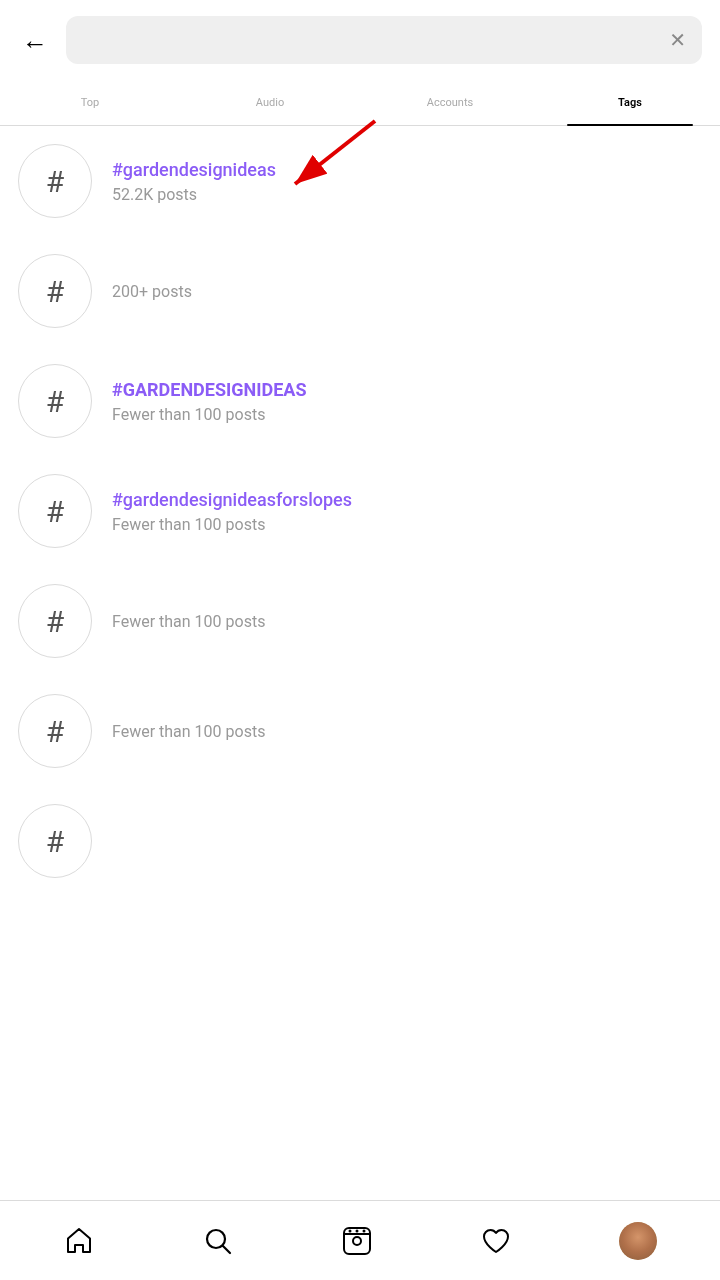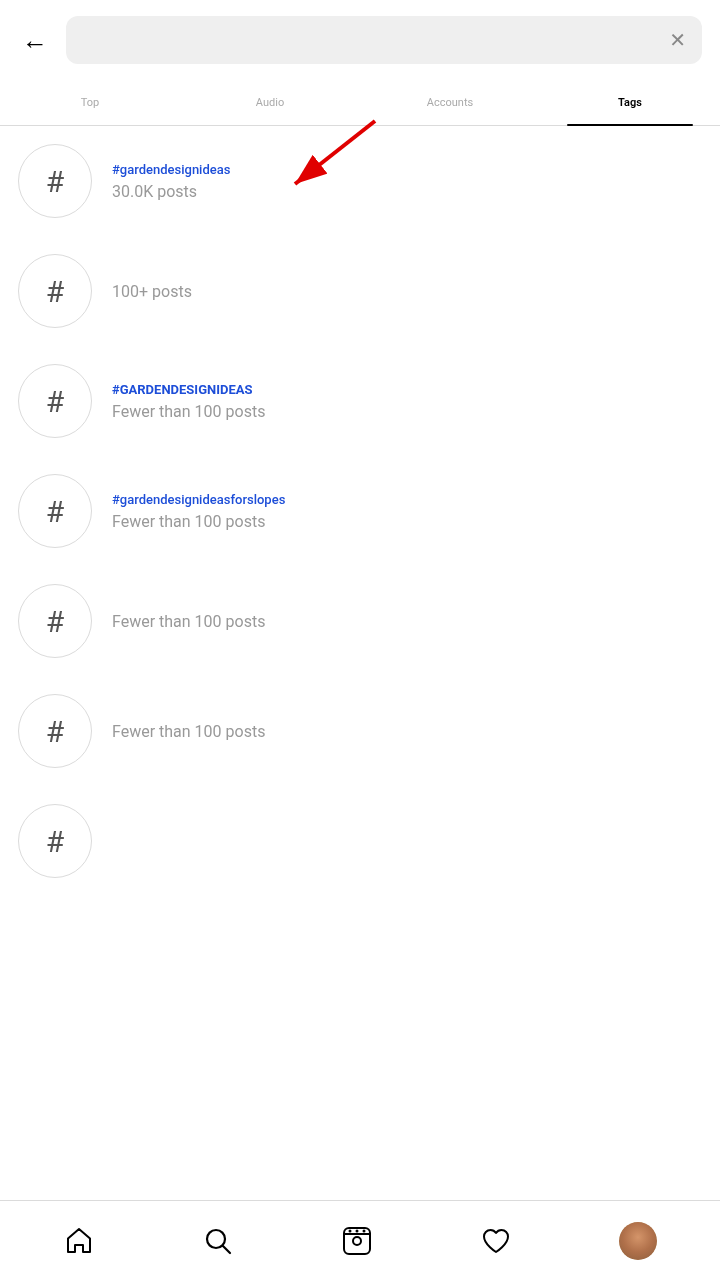--- a/index.html
+++ b/index.html
@@ -112,23 +112,23 @@
       font-size: 30px;
       color: #555;
       font-weight: 400;
     }
     .tag-info {
       display: flex;
       flex-direction: column;
       gap: 5px;
     }
     .tag-name {
-      font-size: 13px;
+      font-size: 18px;
       font-weight: 500;
-      color: #1d4ed8;
+      color: #8b5cf6;
     }
     .tag-posts {
       font-size: 16px;
       color: #999;
       font-weight: 400;
     }
 
     
     .arrow-container {
       position: relative;
@@ -209,39 +209,39 @@
 </div>
 
 <div class="tag-list content-scroll">
 
   <div class="tag-item arrow-container">
     <div class="tag-icon-circle">
       <span class="hash-symbol">#</span>
     </div>
     <div class="tag-info">
       <span class="tag-name">#gardendesignideas</span>
-      <span class="tag-posts">30.0K posts</span>
+      <span class="tag-posts">52.2K posts</span>
     </div>
 
     <svg class="red-arrow" viewBox="0 0 120 80" xmlns="http://www.w3.org/2000/svg">
       <defs>
         <marker id="arrowhead" markerWidth="8" markerHeight="6" refX="8" refY="3" orient="auto">
           <polygon points="0 0, 8 3, 0 6" fill="#e00000"></polygon>
         </marker>
       </defs>
       <line x1="115" y1="5" x2="35" y2="68" stroke="#e00000" stroke-width="4" marker-end="url(#arrowhead)"></line>
     </svg>
   </div>
 
   <div class="tag-item">
     <div class="tag-icon-circle">
       <span class="hash-symbol">#</span>
     </div>
     <div class="tag-info">
-      <span class="tag-posts">100+ posts</span>
+      <span class="tag-posts">200+ posts</span>
     </div>
   </div>
 
   <div class="tag-item">
     <div class="tag-icon-circle">
       <span class="hash-symbol">#</span>
     </div>
     <div class="tag-info">
       <span class="tag-name" style="font-weight:700;">#GARDENDESIGNIDEAS</span>
       <span class="tag-posts">Fewer than 100 posts</span>

